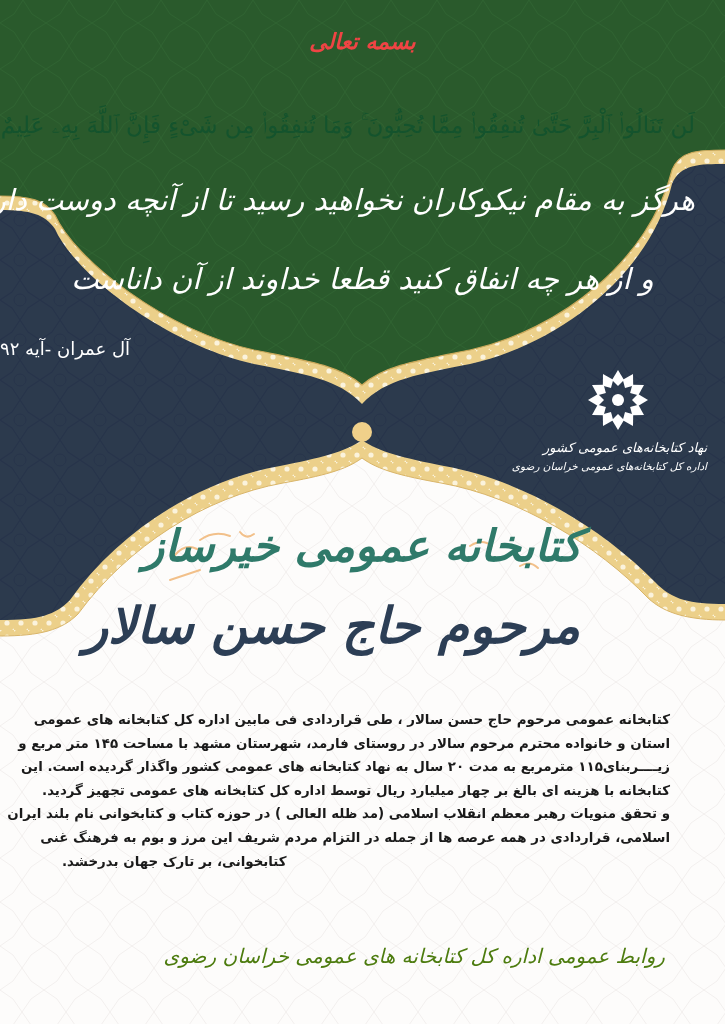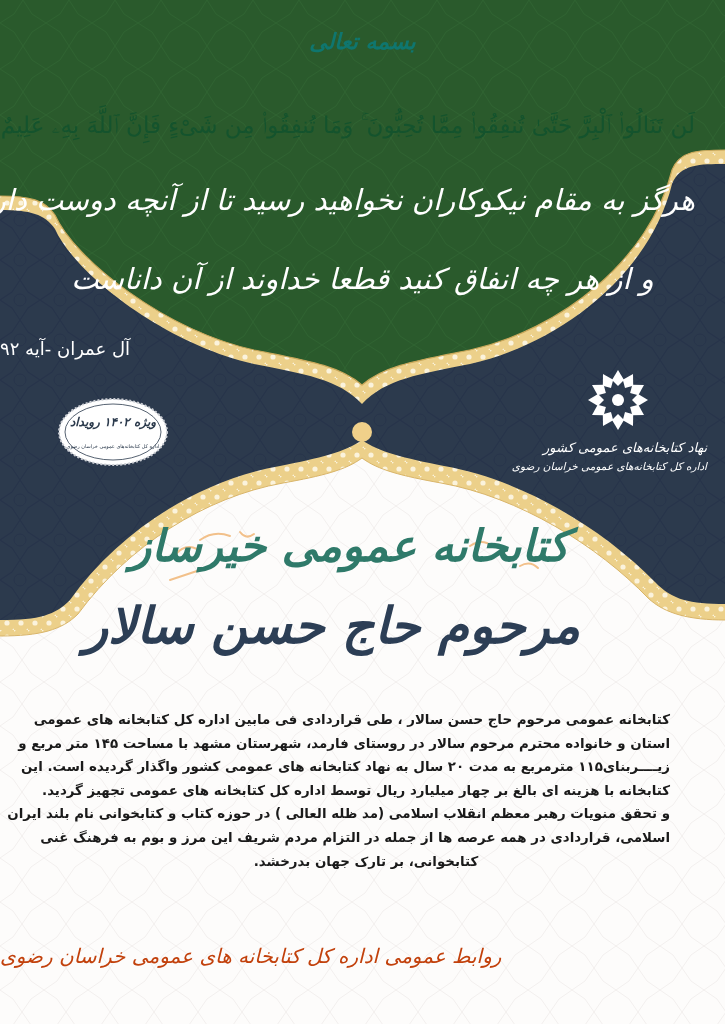--- a/index.html
+++ b/index.html
@@ -8,21 +8,21 @@
       background: #fdfcfb;
       font-family: "DejaVu Sans", sans-serif;
     }
     .poster { position: absolute; inset: 0; width: 725px; height: 1024px; }
     .bg-svg { position: absolute; left: 0; top: 0; width: 725px; height: 1024px; }
 
     .rtl { direction: rtl; unicode-bidi: embed; }
 
     .basmala {
       position: absolute; left: 0; width: 725px; top: 28px; text-align: center;
-      color: #0f766e; font-family: "DejaVu Serif", serif; font-style: italic;
+      color: #ef4444; font-family: "DejaVu Serif", serif; font-style: italic;
       font-size: 22px; font-weight: bold;
     }
     .verse-arabic {
       position: absolute; left: 30px; width: 665px; top: 112px; text-align: center;
       color: #14532d; font-family: "DejaVu Serif", serif; font-size: 23px;
       white-space: nowrap;
     }
     .verse-persian {
       position: absolute; left: 30px; width: 665px; text-align: center;
       color: #ffffff; font-family: "DejaVu Serif", serif; font-style: italic;
@@ -54,40 +54,40 @@
       color: #2b3a4c; font-family: "DejaVu Serif", serif; font-style: italic;
       font-size: 12px; font-weight: bold; white-space: nowrap;
     }
     .seal-left .seal-sub {
       position: absolute; left: 0; top: 46px; width: 112px; text-align: center;
       color: #2b3a4c; font-size: 5px; white-space: nowrap;
     }
 
     
     .title1 {
-      position: absolute; left: 130px; width: 465px; top: 520px; text-align: left;
+      position: absolute; left: 130px; width: 465px; top: 520px; text-align: center;
       color: #2f7a6a; font-family: "DejaVu Serif", serif; font-style: italic; font-weight: bold;
       font-size: 44px; white-space: nowrap;
     }
     .title2 {
       position: absolute; left: 150px; width: 430px; top: 596px; text-align: center;
       color: #2c3e55; font-family: "DejaVu Serif", serif; font-style: italic; font-weight: bold;
       font-size: 50px; white-space: nowrap;
     }
 
     
     .body-text {
       position: absolute; left: 62px; width: 608px; top: 708px;
       color: #1a1a1a; font-family: "DejaVu Sans", sans-serif; font-weight: bold;
       font-size: 13.4px; line-height: 23.6px; text-align: justify;
     }
-    .body-text .line { display: block; white-space: nowrap; text-align: center; }
+    .body-text .line { display: block; white-space: nowrap; text-align: left; }
     .signature {
-      position: absolute; left: 0; width: 665px; top: 944px; text-align: left;
-      color: #c2410c; font-family: "DejaVu Serif", serif; font-style: italic;
+      position: absolute; left: 0; width: 665px; top: 944px; text-align: right;
+      color: #4d7c0f; font-family: "DejaVu Serif", serif; font-style: italic;
       font-size: 20px; white-space: nowrap;
     }
   </style>
 </head>
 <body>
 
 <div class="poster">
 
   <svg class="bg-svg" viewBox="0 0 725 1024" xmlns="http://www.w3.org/2000/svg">
     <defs>
@@ -185,28 +185,20 @@
         <use href="#petal" transform="rotate(240 32 32)"></use>
         <use href="#petal" transform="rotate(270 32 32)"></use>
         <use href="#petal" transform="rotate(300 32 32)"></use>
         <use href="#petal" transform="rotate(330 32 32)"></use>
       </g>
     </svg>
     <div class="org1 rtl">نهاد کتابخانه‌های عمومی کشور</div>
     <div class="org2 rtl">اداره کل کتابخانه‌های عمومی خراسان رضوی</div>
   </div>
 
-  <div class="seal-left">
-    <svg width="112" height="70" viewBox="0 0 112 70" style="position:absolute;left:0;top:0;">
-      <ellipse cx="56" cy="35" rx="54" ry="33" fill="#ffffff" stroke="#c9ccd2" stroke-width="2" stroke-dasharray="2 2"></ellipse>
-      <ellipse cx="56" cy="35" rx="48" ry="28" fill="none" stroke="#2b3a4c" stroke-width="0.8"></ellipse>
-    </svg>
-    <div class="seal-text rtl">ویژه ۱۴۰۲ رویداد</div>
-    <div class="seal-sub rtl">اداره کل کتابخانه‌های عمومی خراسان رضوی</div>
-  </div>
 
   <div class="title1 rtl">کتابخانه عمومی خیرساز</div>
   <div class="title2 rtl">مرحوم حاج حسن سالار</div>
 
   <div class="body-text rtl">
     <span class="line">کتابخانه عمومی مرحوم حاج حسن سالار ، طی قراردادی فی مابین اداره کل کتابخانه های عمومی</span>
     <span class="line">استان و خانواده محترم مرحوم سالار در روستای فارمد، شهرستان مشهد با مساحت ۱۴۵ متر مربع و</span>
     <span class="line">زیــــربنای۱۱۵  مترمربع به مدت ۲۰ سال به نهاد کتابخانه های عمومی کشور واگذار گردیده است.  این</span>
     <span class="line">کتابخانه با هزینه ای بالغ بر چهار میلیارد ریال توسط اداره کل کتابخانه های عمومی تجهیز گردید.</span>
     <span class="line">و تحقق منویات رهبر معظم انقلاب اسلامی (مد ظله العالی ) در حوزه کتاب و کتابخوانی  نام بلند ایران</span>

